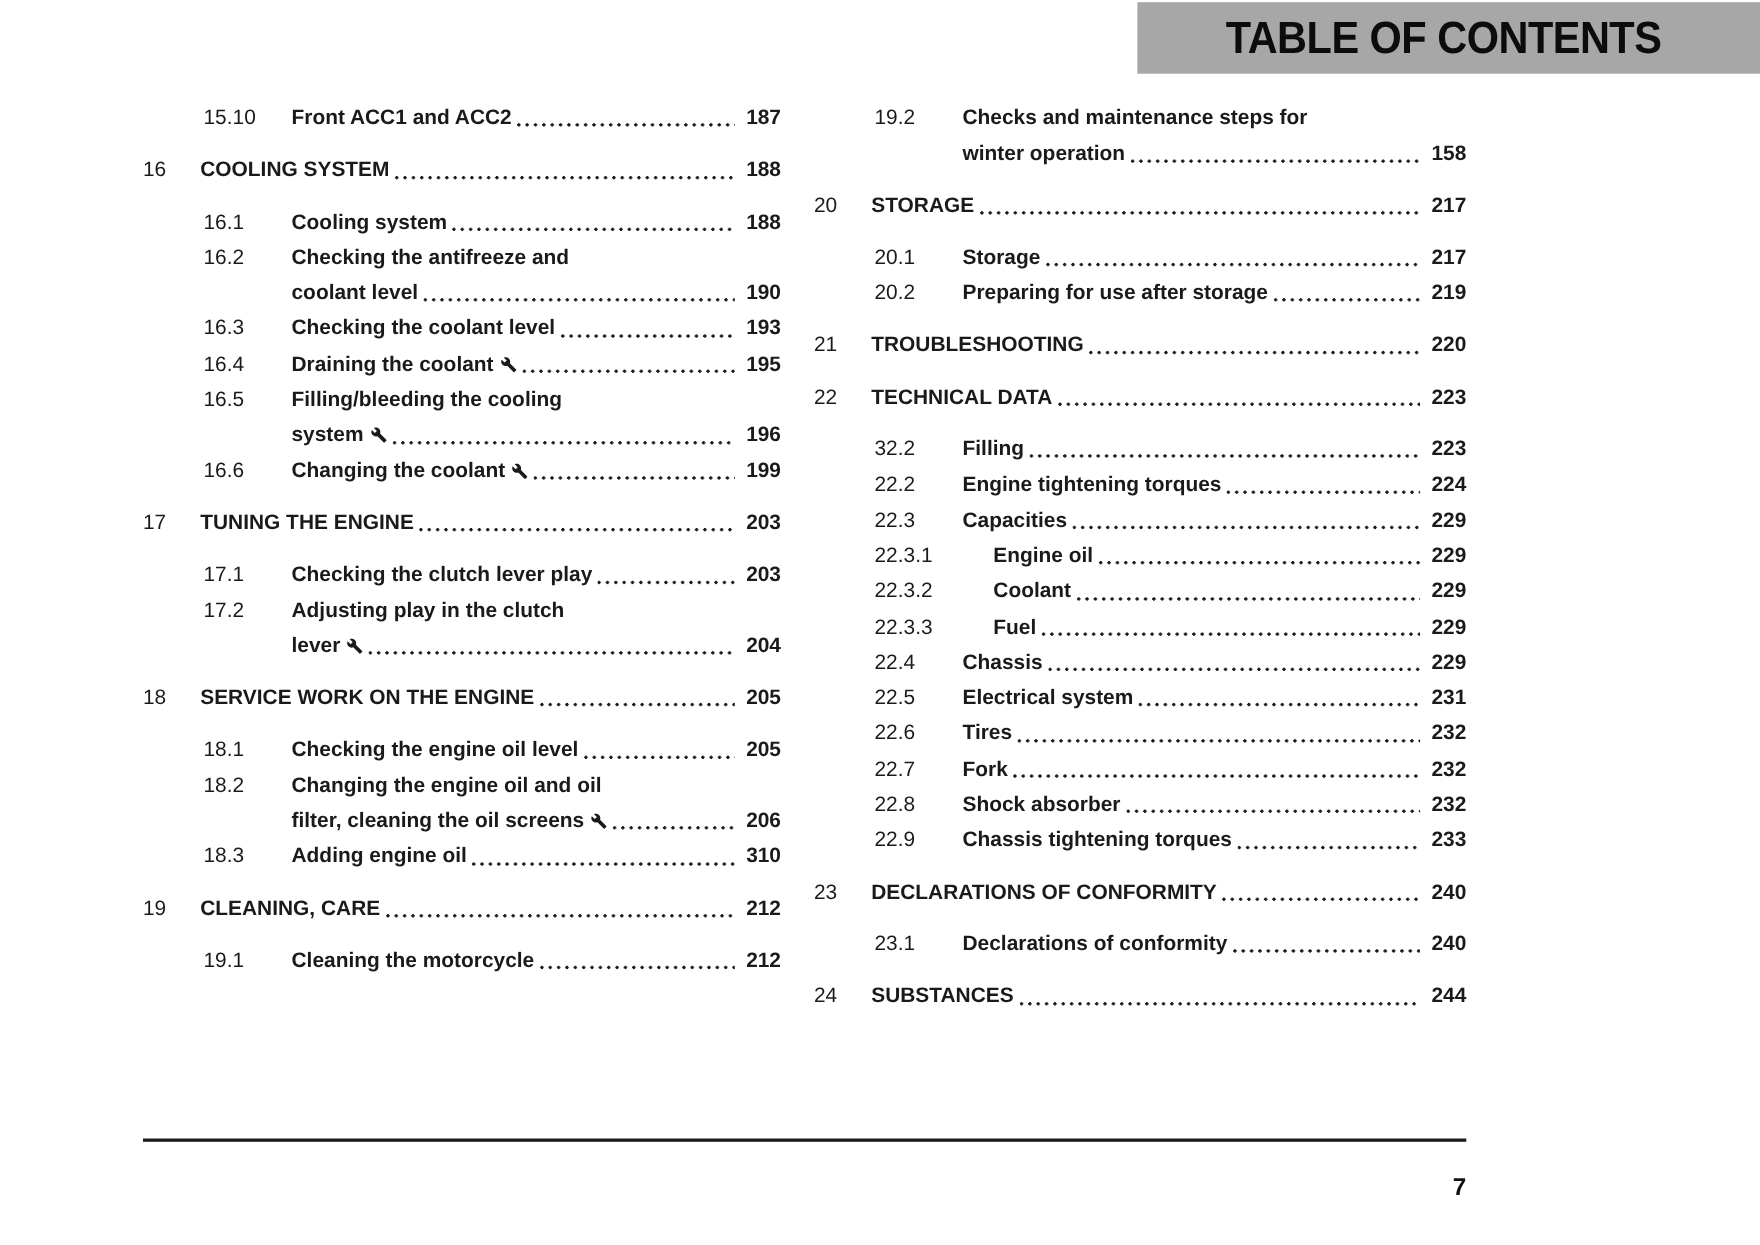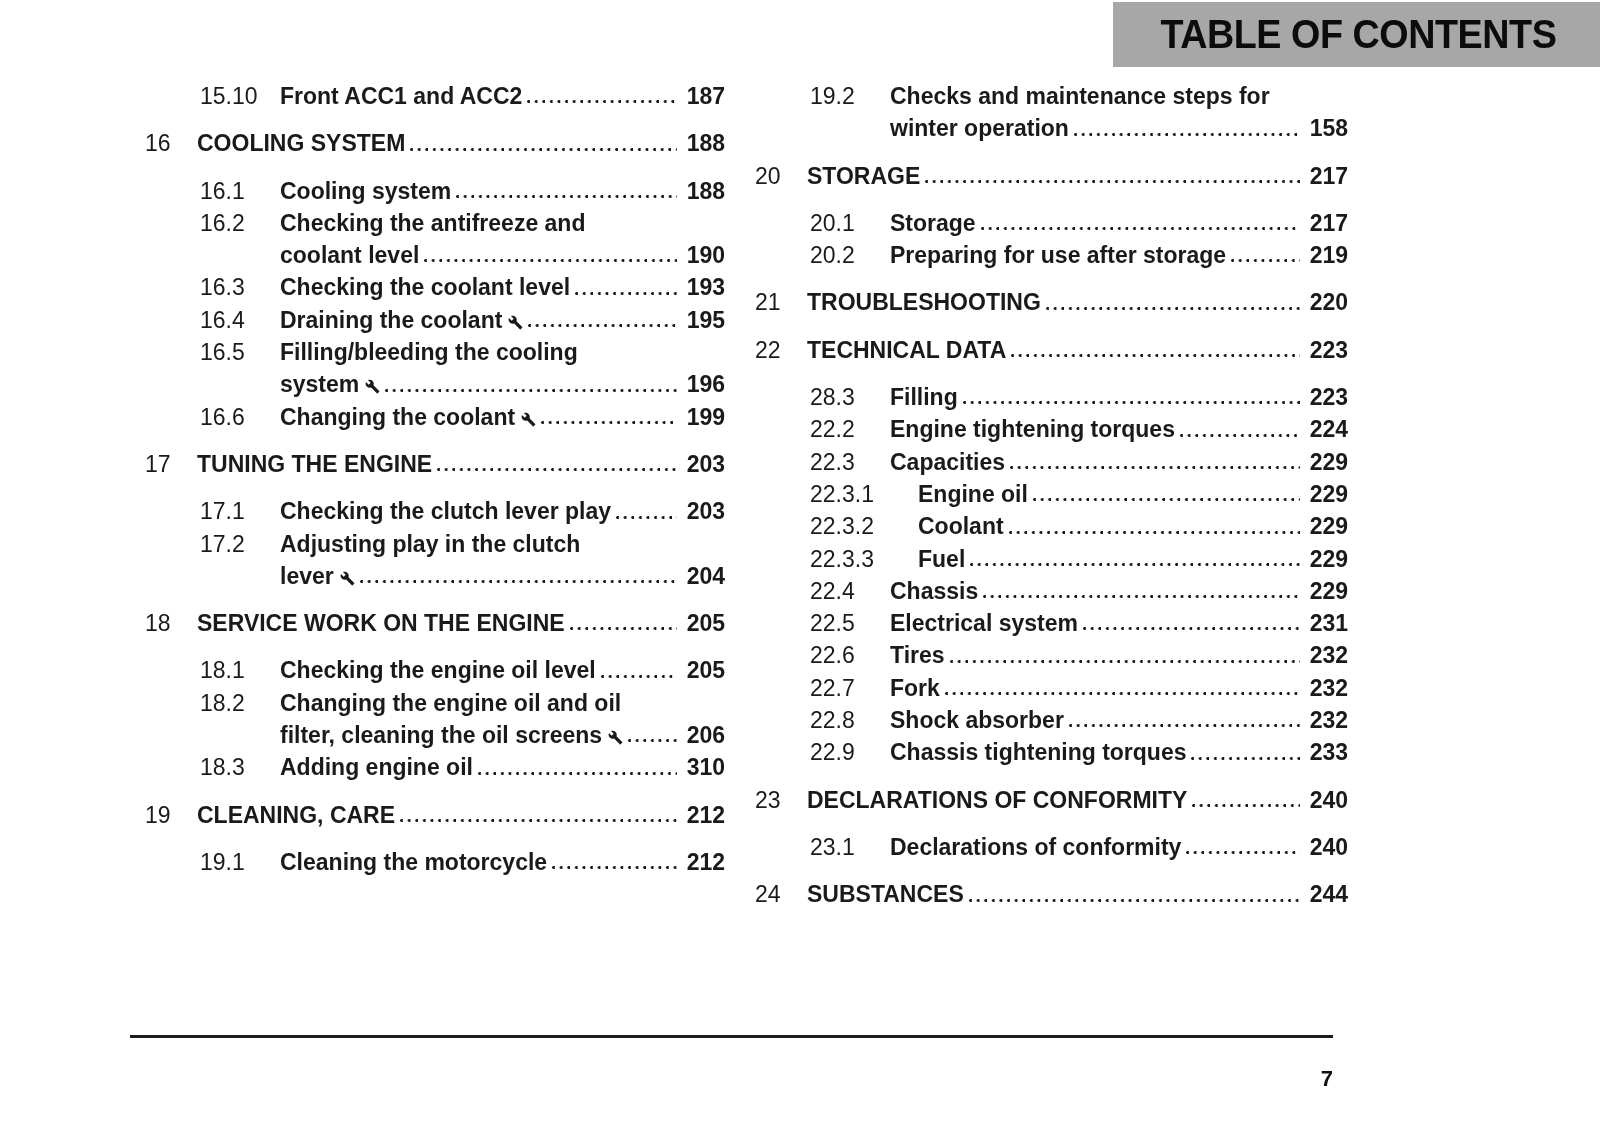--- a/index.html
+++ b/index.html
@@ -14,46 +14,45 @@
     overflow: hidden;
     font-family: "Liberation Sans", "DejaVu Sans", sans-serif;
     color: #1a1a1a;
   }
 
   
   .header-banner {
     position: absolute;
     top: 2px;
     right: 0;
-    width: 487px;
+    width: 566px;
     height: 65px;
     background: #a7a7a7;
     display: flex;
     align-items: center;
-    justify-content: flex-end;
+    justify-content: center;
     padding-right: 44px;
     box-sizing: border-box;
   }
   .header-title {
     font-size: 41px;
     font-weight: 700;
     color: #0c0c0c;
     white-space: nowrap;
     letter-spacing: -0.5px;
     transform: scaleX(0.92);
     transform-origin: 100% 50%;
   }
 
   
   .toc-col {
     position: absolute;
-    top: 80px;
-    font-size: 23px;
+    top: 92px;
+    font-size: 19px;
     line-height: 32.3px;
-    margin-left: 15px;
   }
   .toc-col.left  { left: 130px; width: 580px; }
   .toc-col.right { left: 740px; width: 593px; }
 
   .row { display: flex; align-items: flex-start; }
   .row .num { flex: 0 0 auto; }
 
   .chapter { margin: 15px 0; }
   .chapter .num { width: 52px; }
 
@@ -372,21 +371,21 @@
       <span class="num">22</span>
       <div class="entry">
         <div class="line">
           <span class="txt">TECHNICAL DATA</span>
           <span class="leader"></span>
           <span class="pg">223</span>
         </div>
       </div>
     </div>
     <div class="row sub">
-      <span class="num">28.3</span>
+      <span class="num">32.2</span>
       <div class="entry">
         <div class="line">
           <span class="txt">Filling</span>
           <span class="leader"></span>
           <span class="pg">223</span>
         </div>
       </div>
     </div>
     <div class="row sub">
       <span class="num">22.2</span>

